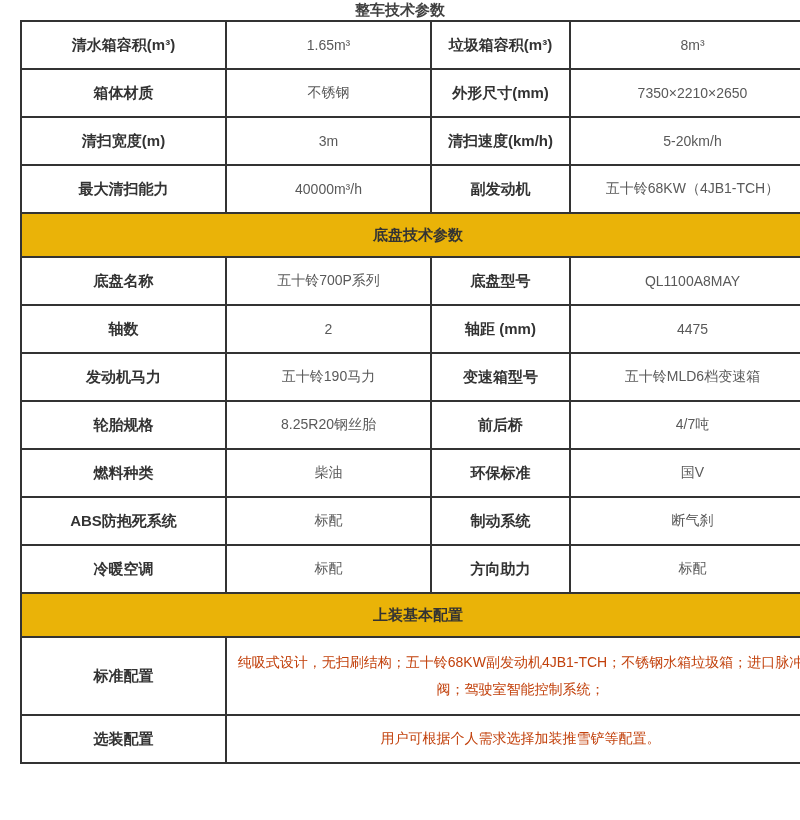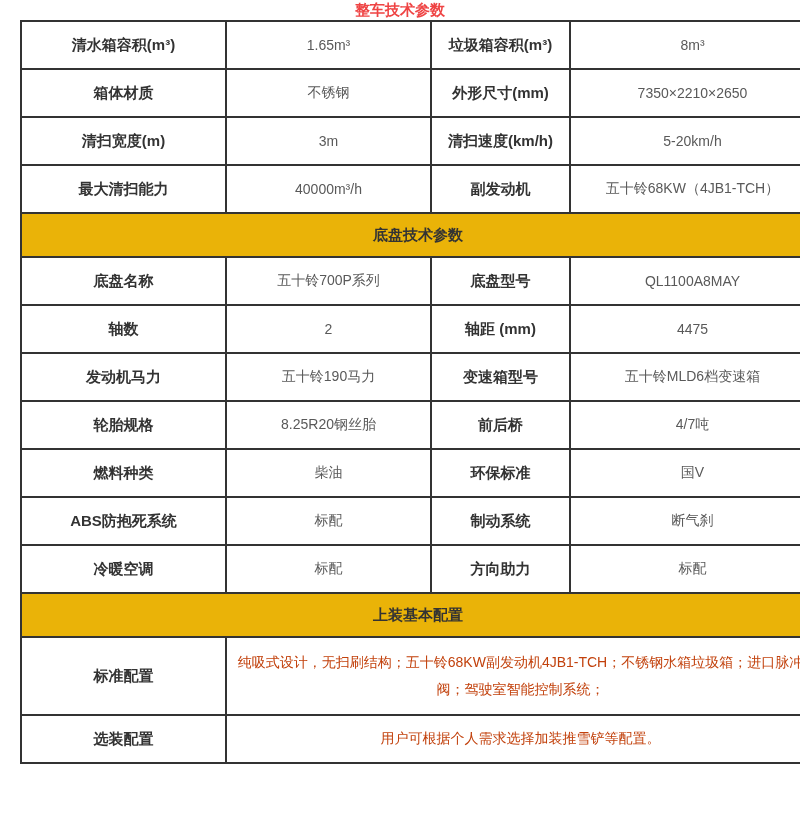--- a/index.html
+++ b/index.html
@@ -12,21 +12,21 @@
   .page{
     width:800px;
     height:820px;
     box-sizing:border-box;
     overflow:hidden;
   }
   .doc-title{
     text-align:center;
     font-size:15px;
     font-weight:bold;
-    color:#ef4444;
+    color:#404040;
     line-height:20px;
     height:20px;
   }
   table.spec{
     border-collapse:collapse;
     table-layout:fixed;
     width:794px;
     margin-left:20px;
   }
   table.spec td{

